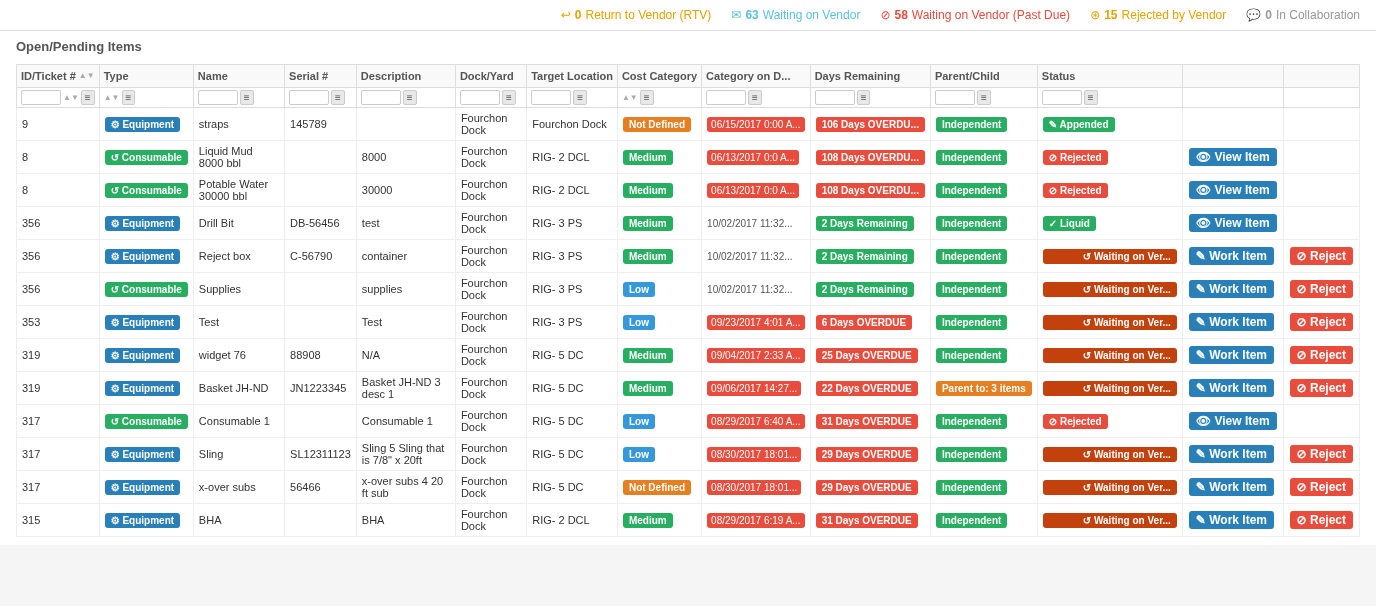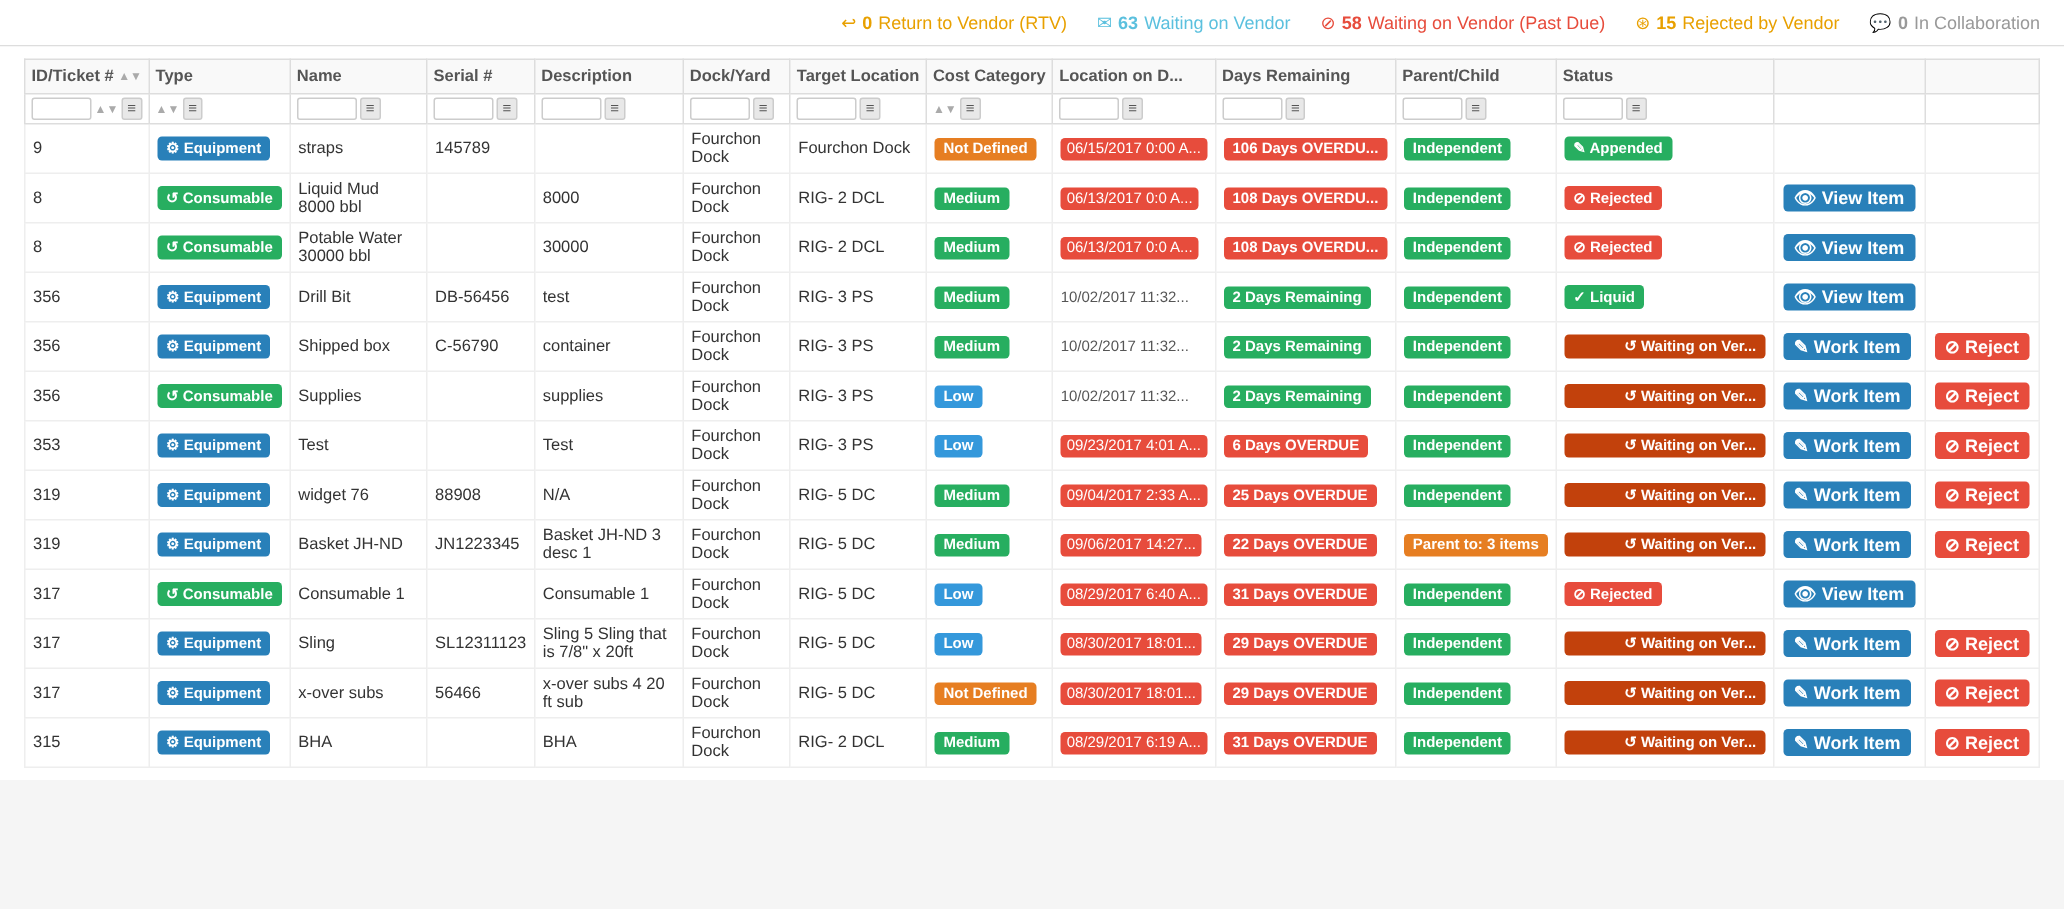--- a/index.html
+++ b/index.html
@@ -70,37 +70,38 @@
     <span>Rejected by Vendor</span>
   </div>
   <div class="top-bar-item collab">
     <span>💬</span>
     <span class="count">0</span>
     <span>In Collaboration</span>
   </div>
 </div>
 
 <div class="main-content">
+  <div class="section-title">Open/Pending Items</div>
   <table>
     <thead>
       <tr>
         <th>
           <div class="th-sort">
             <span>ID/Ticket #</span>
             <span class="sort-arrows">▲▼</span>
           </div>
         </th>
         <th>Type</th>
         <th>Name</th>
         <th>Serial #</th>
         <th>Description</th>
         <th>Dock/Yard</th>
         <th>Target Location</th>
         <th>Cost Category</th>
-        <th>Location on D...</th>
+        <th>Category on D...</th>
         <th>Days Remaining</th>
         <th>Parent/Child</th>
         <th>Status</th>
         <th></th>
         <th></th>
       </tr>
       <tr class="filter-row">
         <td>
           <div class="filter-input">
             <input type="text" style="">
@@ -239,21 +240,21 @@
           <td><span class="date-cell-normal">10/02/2017 11:32...</span></td>
           <td><span class="badge badge-remaining">2 Days Remaining</span></td>
           <td><span class="badge badge-independent">Independent</span></td>
           <td><span class="badge badge-shipped">✓ Liquid</span></td>
           <td><button class="btn btn-view">👁 View Item</button></td>
           <td></td>
         </tr>
         <tr>
           <td><span>356</span></td>
           <td><span class="badge badge-equipment">⚙ Equipment</span></td>
-          <td><span>Shipped box</span></td>
+          <td><span>Reject box</span></td>
           <td><span>C-56790</span></td>
           <td><span>container</span></td>
           <td><span>Fourchon Dock</span></td>
           <td><span>RIG- 3 PS</span></td>
           <td><span class="badge badge-medium">Medium</span></td>
           <td><span class="date-cell-normal">10/02/2017 11:32...</span></td>
           <td><span class="badge badge-remaining">2 Days Remaining</span></td>
           <td><span class="badge badge-independent">Independent</span></td>
           <td><span class="badge badge-waiting">↺ Waiting on Ver...</span></td>
           <td><button class="btn btn-work">✎ Work Item</button></td>

